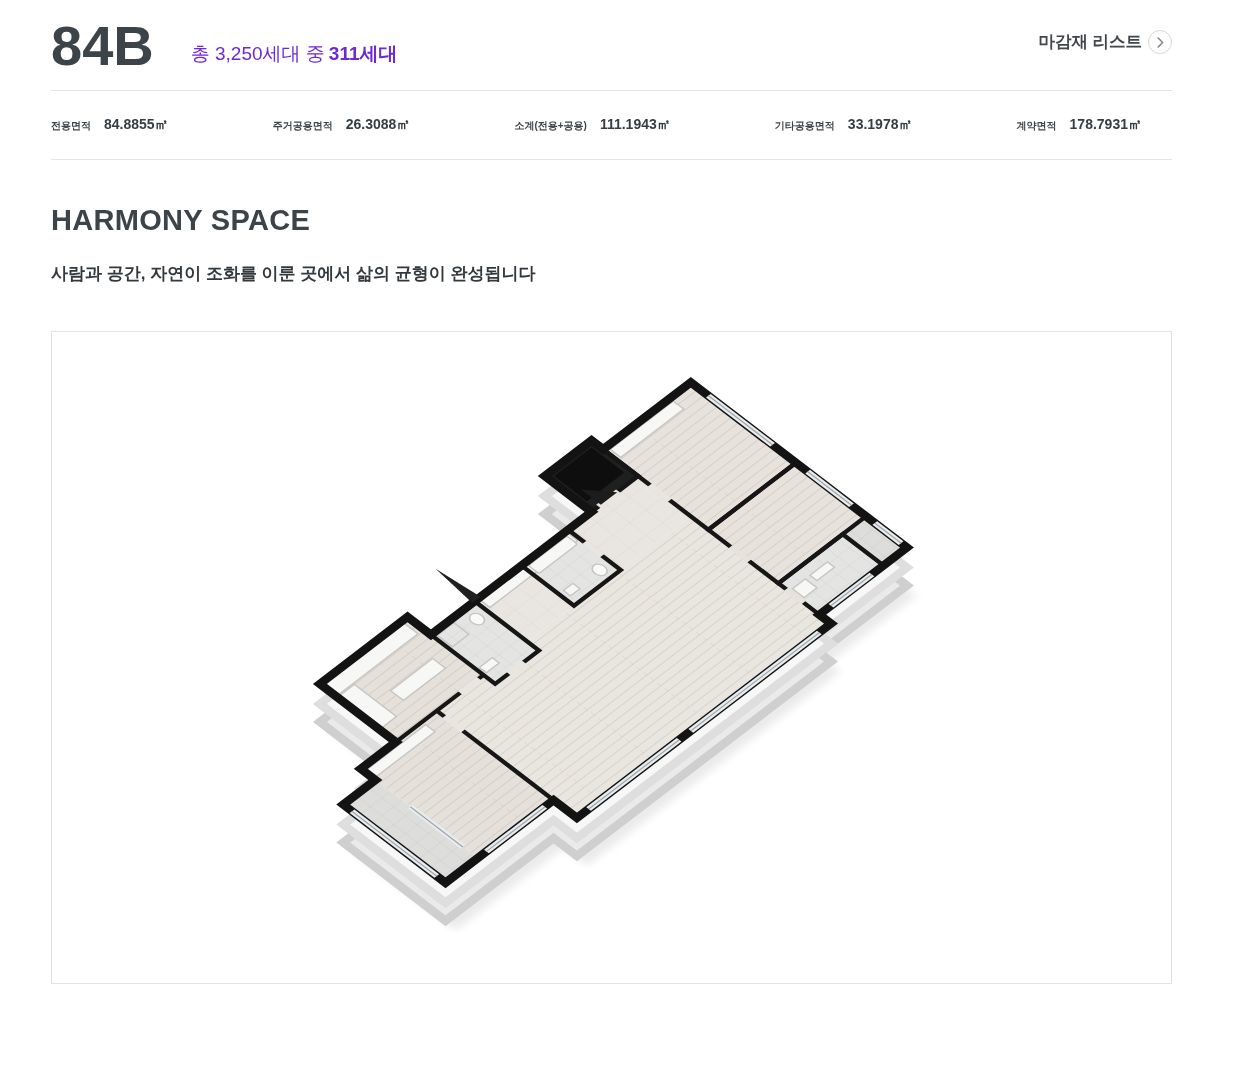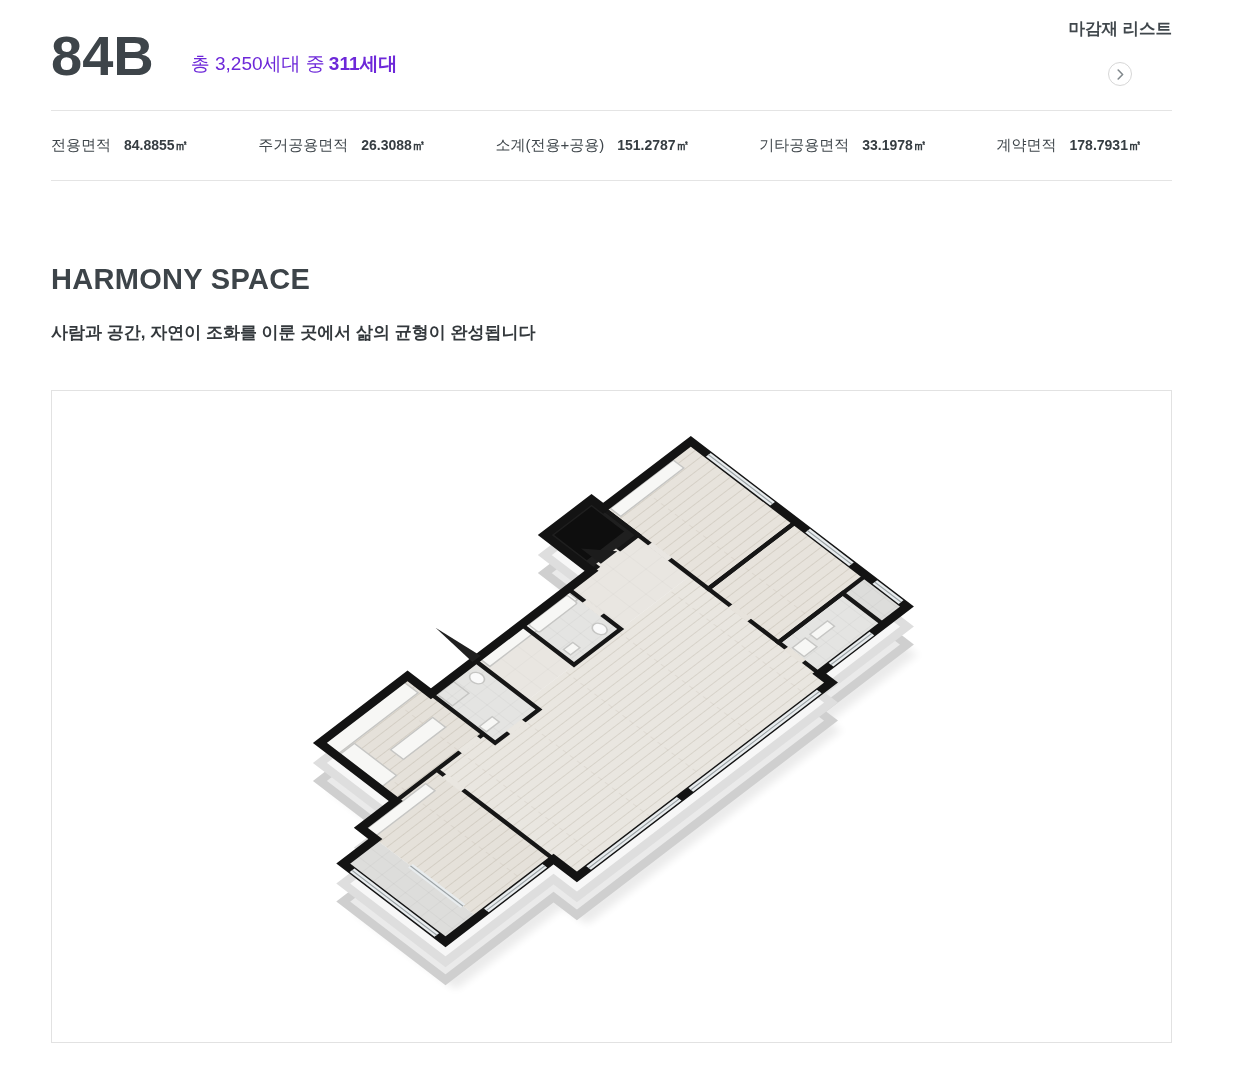--- a/index.html
+++ b/index.html
@@ -17,40 +17,40 @@
     padding-bottom: 16px; border-bottom: 1px solid #e4e4e4;
   }
   .header-left { display: flex; align-items: flex-end; }
   .unit-title {
     font-size: 56px; font-weight: 800; letter-spacing: 0px;
     color: #3d4449; line-height: 1;
   }
   .household { margin-left: 37px; font-size: 19px; font-weight: 500; color: #6d28d9; padding-bottom: 7px; }
   .household .strong { font-weight: 800; margin-left: 4px; }
   .finish-link {
-    display: flex; align-items: center; gap: 22px; background: none; border: none;
+    display: flex; align-items: center; gap: 6px; background: none; border: none;
     font-family: inherit; font-size: 16.5px; font-weight: 700; color: #40474c;
-    cursor: pointer; padding: 0 0 8px 0; flex-direction: column;
+    cursor: pointer; padding: 0 0 8px 0;
   }
   .finish-circle {
     width: 24px; height: 24px; border: 1px solid #d7d7d7; border-radius: 50%;
     display: flex; align-items: center; justify-content: center; background: #fff;
   }
 
   
   .stats {
     list-style: none; display: flex; justify-content: space-between;
     padding: 25px 30px 25px 0; border-bottom: 1px solid #e4e4e4;
   }
   .stat { display: flex; align-items: baseline; gap: 13px; }
-  .stat-label { font-size: 15px; font-weight: 400; color: #3f464b; }
+  .stat-label { font-size: 10px; font-weight: 700; color: #3f464b; }
   .stat-value { font-size: 14px; font-weight: 800; color: #363d42; }
 
   
-  .harmony { margin-top: 82px; }
+  .harmony { margin-top: 44px; }
   .harmony-title { font-size: 29px; font-weight: 800; letter-spacing: 0.3px; color: #3d4449; }
   .harmony-sub { margin-top: 25px; font-size: 17px; font-weight: 700; color: #33383c; }
 
   
   .plan-box {
     margin-top: 46px; width: 1121px; height: 653px;
     border: 1px solid #e2e2e2; background: #ffffff;
     display: flex; align-items: center; justify-content: center;
   }
   .plan-box svg { display: block; width: 1119px; height: 651px; }
@@ -79,21 +79,21 @@
     <li class="stat">
       <span class="stat-label">전용면적</span>
       <span class="stat-value">84.8855㎡</span>
     </li>
     <li class="stat">
       <span class="stat-label">주거공용면적</span>
       <span class="stat-value">26.3088㎡</span>
     </li>
     <li class="stat">
       <span class="stat-label">소계(전용+공용)</span>
-      <span class="stat-value">151.2787㎡</span>
+      <span class="stat-value">111.1943㎡</span>
     </li>
     <li class="stat">
       <span class="stat-label">기타공용면적</span>
       <span class="stat-value">33.1978㎡</span>
     </li>
     <li class="stat">
       <span class="stat-label">계약면적</span>
       <span class="stat-value">178.7931㎡</span>
     </li>
   </ul>

